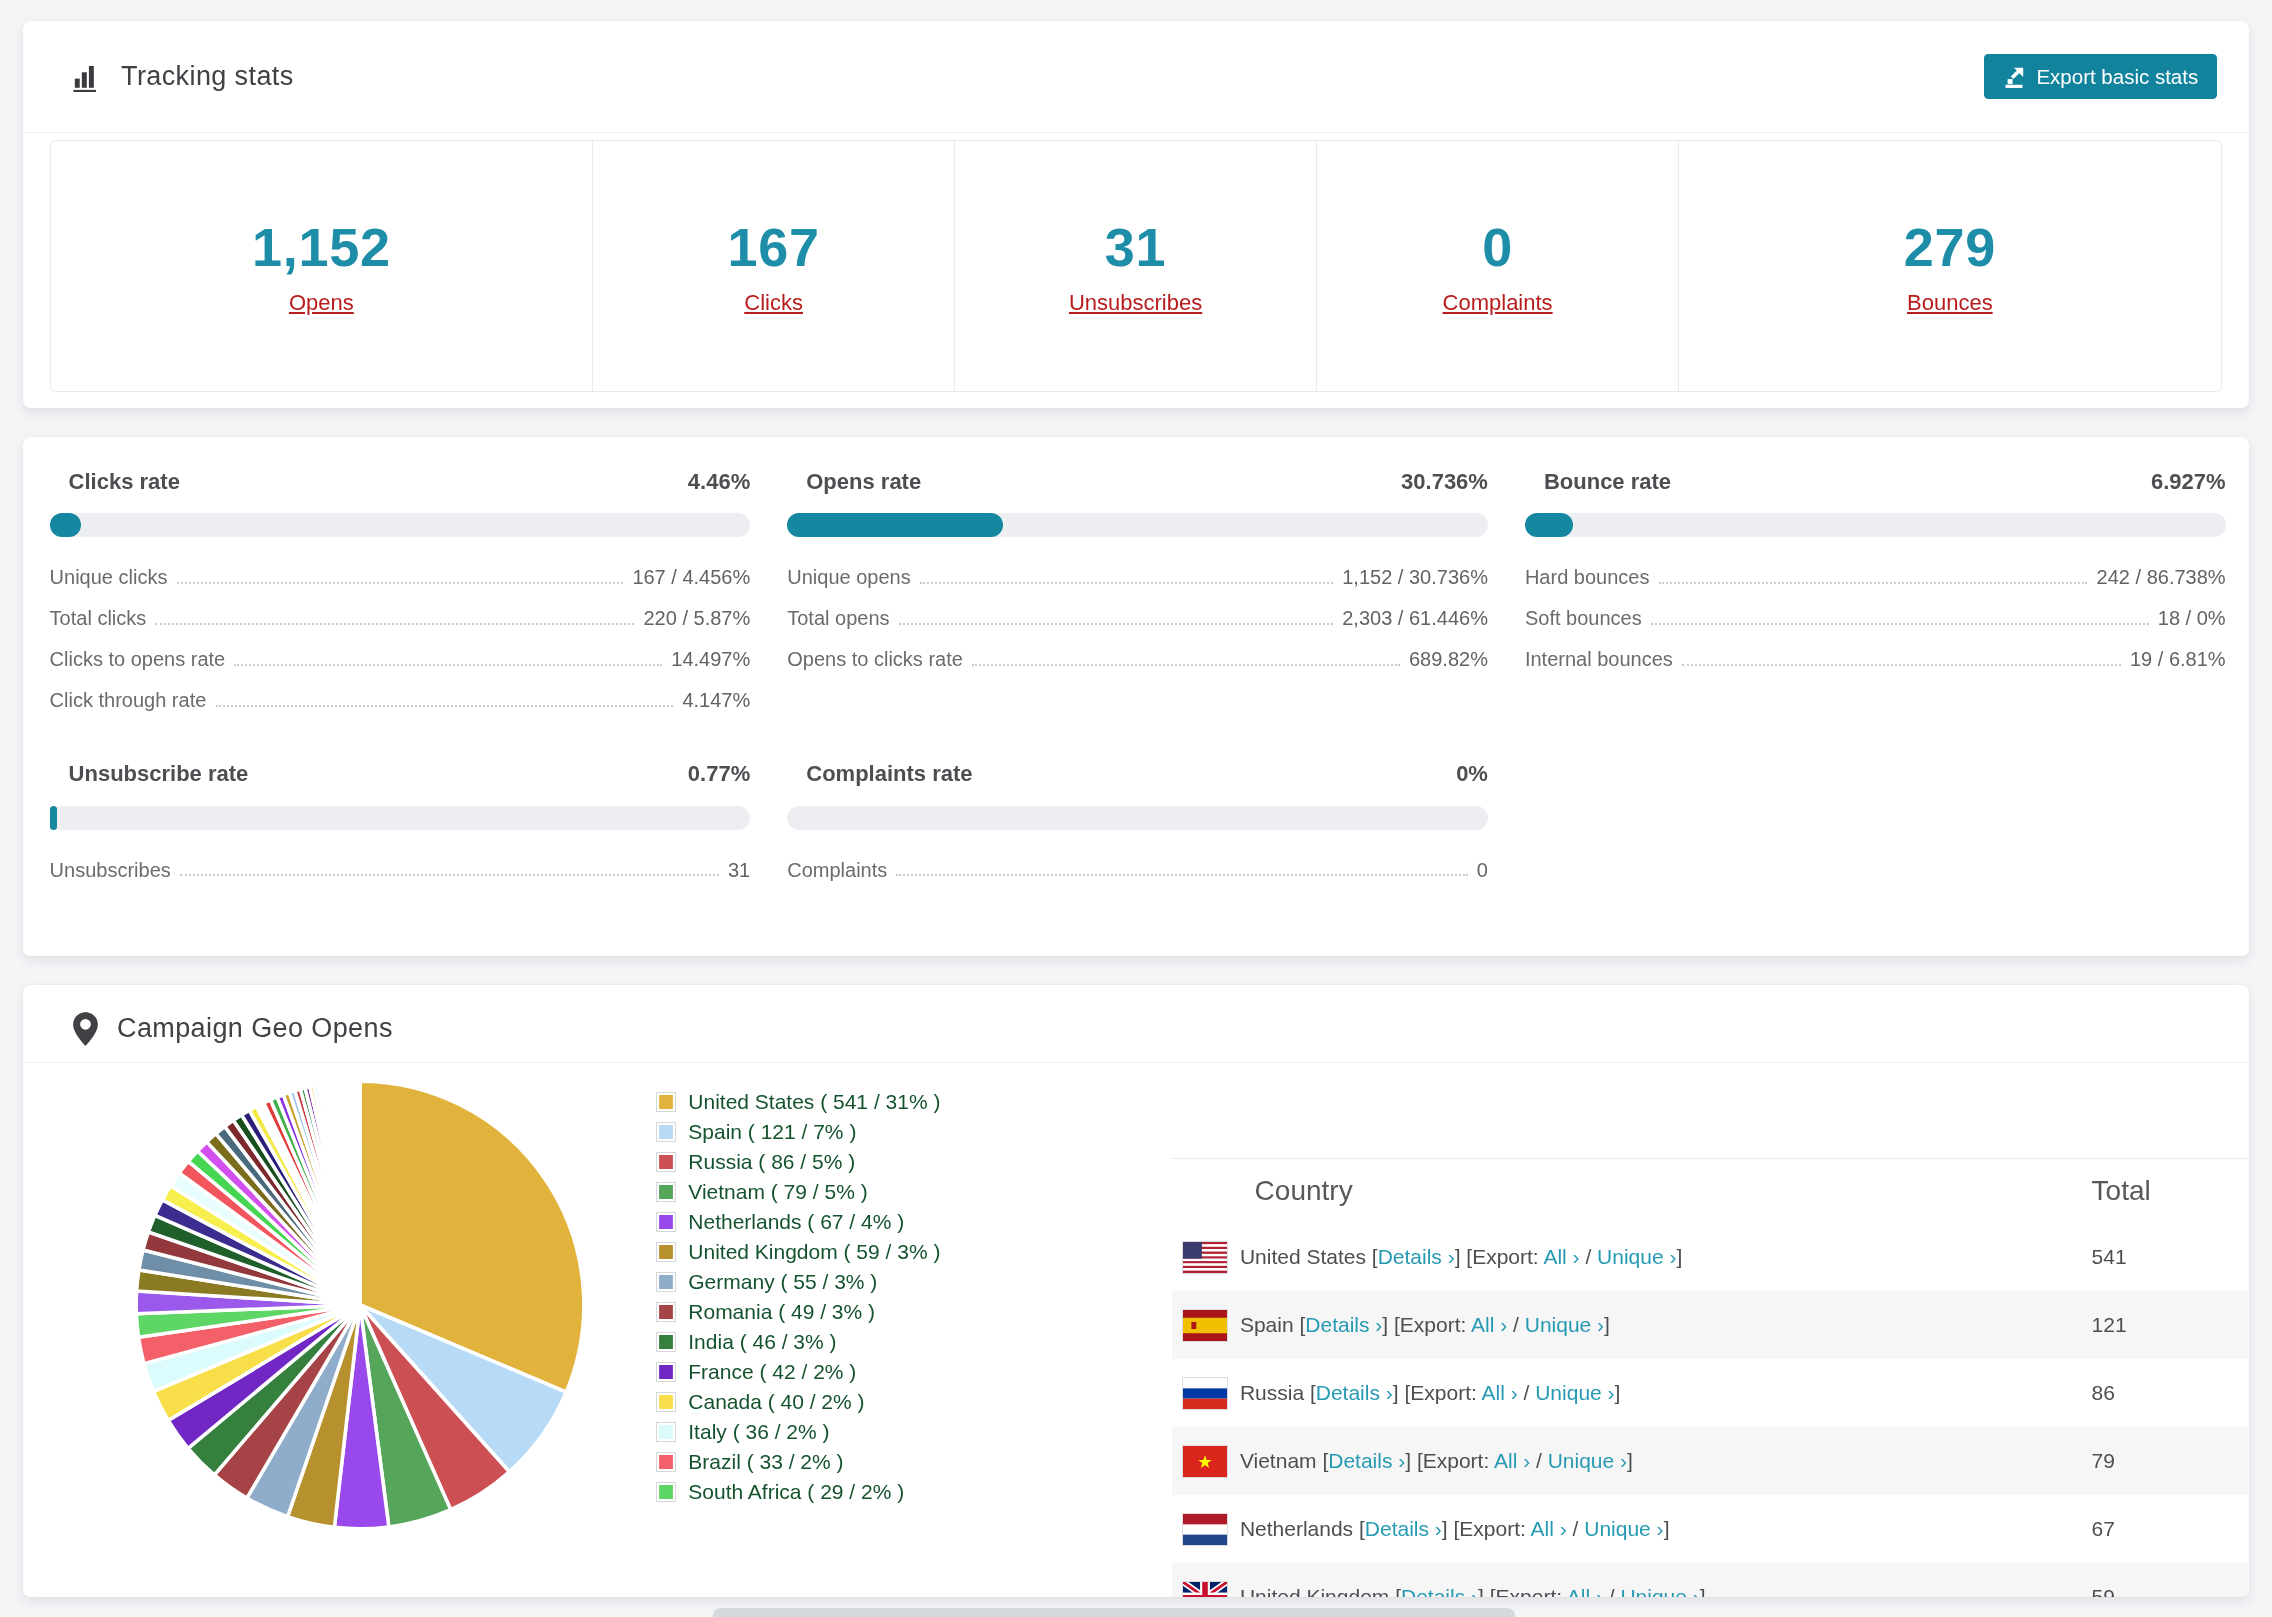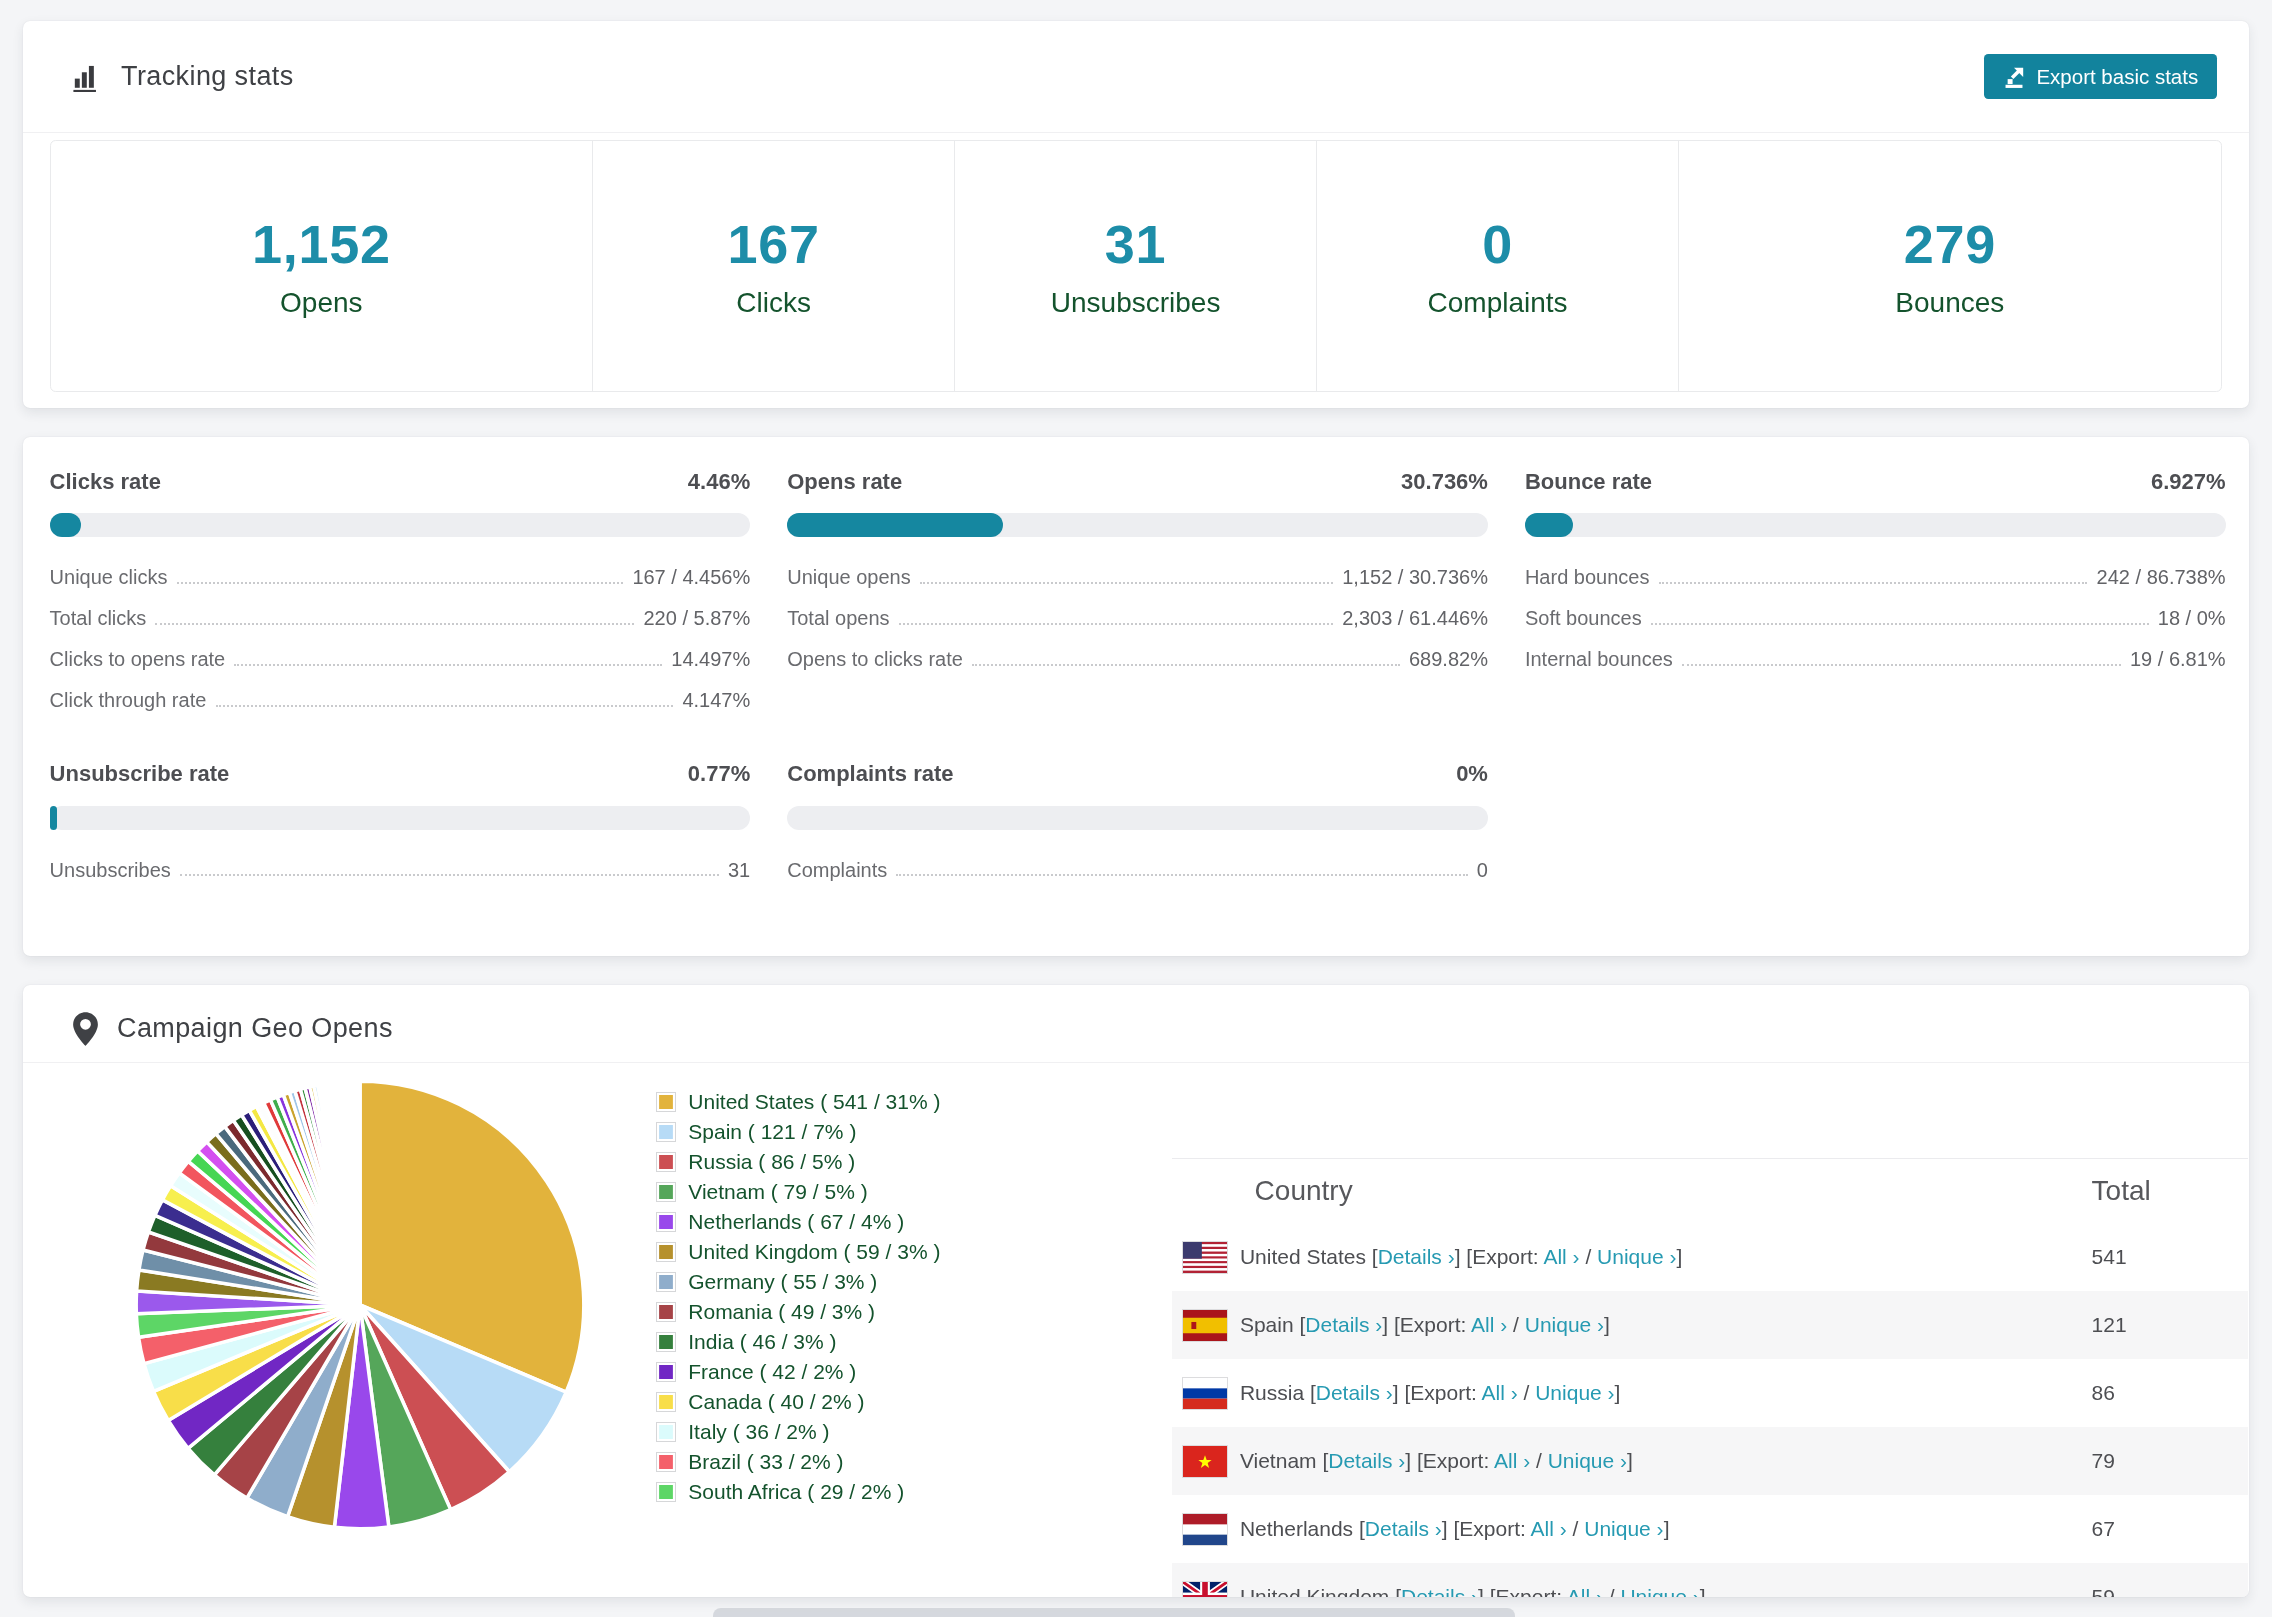--- a/index.html
+++ b/index.html
@@ -50,34 +50,34 @@
   .stat-box {
     flex: 1 1 0;
     display: flex; flex-direction: column;
     align-items: center; justify-content: center;
     gap: 12.7px;
     border-right: 1.4px solid #e9eaec;
   }
   .stat-box:first-child, .stat-box:last-child { flex: 1.5 1 0; }
   .stat-box:last-child { border-right: none; }
   .stat-value { font-size: 54px; font-weight: 700; color: #1d8da8; letter-spacing: 0.7px; }
-  .stat-label { font-size: 28px; color: #14532d; }
+  .stat-label { font-size: 22px; color: #b91c1c; text-decoration: underline; }
 
   
   #card-rates {
     top: 437px; height: 519px;
     padding: 32px 23px 0 27px;
     display: grid;
     grid-template-columns: repeat(3, 1fr);
     column-gap: 37px;
     row-gap: 49px;
     align-content: start;
   }
   .rate-head { display: flex; align-items: baseline; margin-bottom: 18.4px; }
-  .rate-title { font-size: 22px; font-weight: 700; color: #4d4e52; }
+  .rate-title { font-size: 22px; font-weight: 700; color: #4d4e52; margin-left: 19px; }
   .rate-value { margin-left: auto; font-size: 22px; font-weight: 700; color: #4d4e52; }
   .rate-bar { height: 24px; background: #edeef1; border-radius: 12px; }
   .rate-fill { height: 100%; background: #1587a0; border-radius: 12px; }
   .rate-rows { margin-top: 28px; display: flex; flex-direction: column; gap: 17px; }
   .rrow { display: flex; align-items: flex-end; font-size: 20px; color: #6a6b6f; line-height: 24px; }
   .rrow .leader { flex: 1; border-bottom: 2.1px dotted #c9cacd; margin: 0 9.2px 5.6px 9.2px; min-width: 21px; }
   .rrow .rvalue { color: #626367; white-space: nowrap; }
 
   
   #card-geo { top: 985px; height: 612px; overflow: hidden; }

